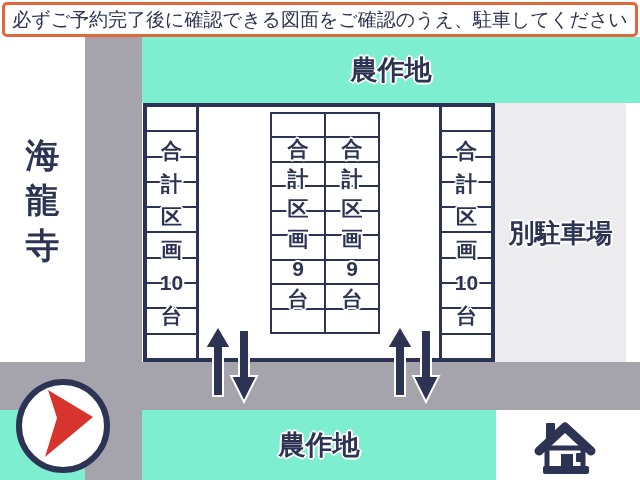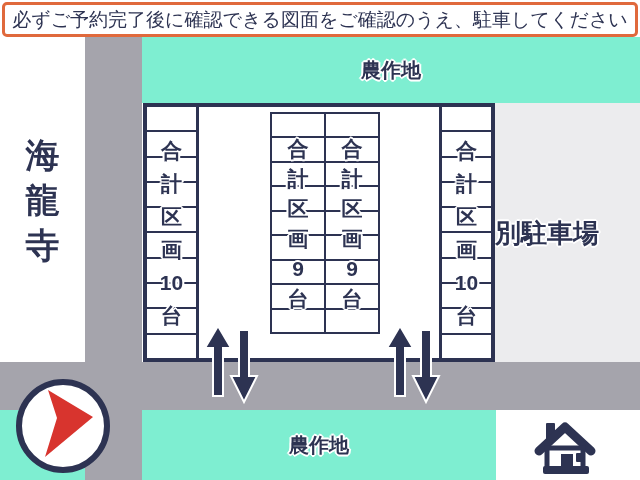--- a/index.html
+++ b/index.html
@@ -12,29 +12,29 @@
   
   .road-v{left:85px;top:37px;width:57px;height:443px;background:#A5A4AC;z-index:1;}
   .road-h{left:0;top:362px;width:640px;height:48px;background:#A5A4AC;z-index:1;}
   .teal{background:#7EEED1;z-index:2;}
   .teal-top{left:142px;top:37px;width:498px;height:66px;display:flex;align-items:center;justify-content:center;}
   .teal-bottom{left:142px;top:410px;width:354px;height:70px;display:flex;align-items:center;justify-content:center;}
   .teal-corner{left:0;top:410px;width:85px;height:70px;}
   .white-corner{left:496px;top:410px;width:144px;height:70px;background:#ffffff;z-index:2;}
   .temple-zone{left:0;top:37px;width:85px;height:325px;background:#ffffff;z-index:2;
     display:flex;flex-direction:column;align-items:center;justify-content:center;gap:11px;}
-  .gray-zone{left:495px;top:103px;width:145px;height:259px;background:#ECECEE;z-index:2;
-    display:flex;align-items:center;justify-content:flex-start;}
+  .gray-zone{left:495px;top:103px;width:131px;height:259px;background:#ECECEE;z-index:2;
+    display:flex;align-items:center;justify-content:center;}
   
   .map-label{
     color:#2D3352;font-weight:bold;line-height:1;white-space:nowrap;
     text-shadow:-2px 0 0 #fff,2px 0 0 #fff,0 -2px 0 #fff,0 2px 0 #fff,
                 -1px -1px 0 #fff,1px -1px 0 #fff,-1px 1px 0 #fff,1px 1px 0 #fff;
   }
-  .area-label{font-size:20px;}
+  .area-label{font-size:27px;}
   .temple-char{font-size:34px;font-weight:bold;color:#2D3352;line-height:1;}
   
   .banner{
     left:2px;top:2px;width:636px;height:35px;box-sizing:border-box;
     background:#ffffff;border:3px solid #E0693C;border-radius:5px;z-index:30;
     display:flex;align-items:center;justify-content:center;
     font-size:19px;font-weight:normal;color:#2D3352;white-space:nowrap;letter-spacing:0;
   }
   
   .lot{

